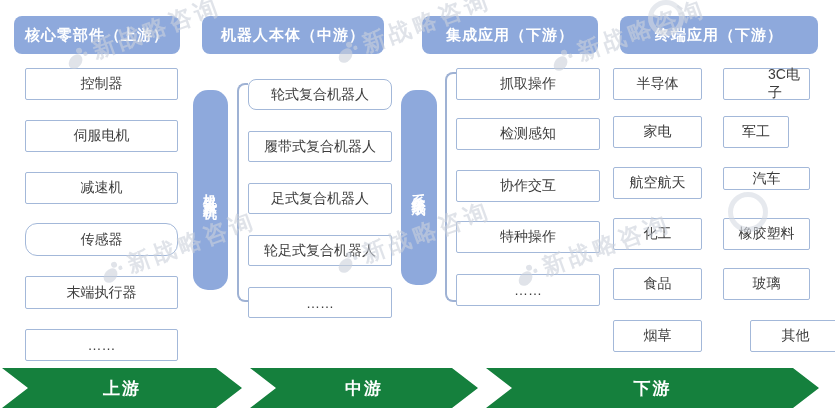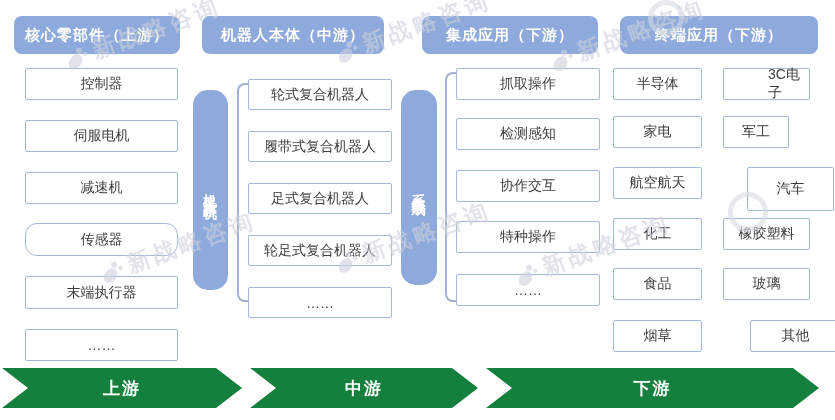--- a/index.html
+++ b/index.html
@@ -61,21 +61,21 @@
 
   <div class="box" style="left:25px;top:68px;width:153px;height:32px;">控制器</div>
   <div class="box" style="left:25px;top:120px;width:153px;height:32px;">伺服电机</div>
   <div class="box" style="left:25px;top:172px;width:153px;height:32px;">减速机</div>
   <div class="box" style="left:25px;top:223px;width:153px;height:33px;border-radius:12px;">传感器</div>
   <div class="box" style="left:25px;top:276px;width:153px;height:33px;">末端执行器</div>
   <div class="box" style="left:25px;top:329px;width:153px;height:32px;">……</div>
 
   <div class="pill" style="left:193px;top:90px;width:35px;height:200px;">机器人整机</div>
   <div class="bracket" style="left:237px;top:83px;width:11px;height:219px;"></div>
-  <div class="box" style="left:248px;top:79px;width:144px;height:31px;">轮式复合机器人</div>
+  <div class="box" style="left:248px;top:79px;width:144px;height:31px;border-radius:8px;">轮式复合机器人</div>
   <div class="box" style="left:248px;top:131px;width:144px;height:31px;">履带式复合机器人</div>
   <div class="box" style="left:248px;top:183px;width:144px;height:31px;">足式复合机器人</div>
   <div class="box" style="left:248px;top:235px;width:144px;height:31px;">轮足式复合机器人</div>
   <div class="box" style="left:248px;top:287px;width:144px;height:31px;">……</div>
 
   <div class="pill" style="left:401px;top:90px;width:36px;height:195px;">系统集成</div>
   <div class="bracket" style="left:445px;top:72px;width:11px;height:230px;"></div>
   <div class="box" style="left:456px;top:68px;width:144px;height:32px;">抓取操作</div>
   <div class="box" style="left:456px;top:118px;width:144px;height:32px;">检测感知</div>
   <div class="box" style="left:456px;top:170px;width:144px;height:32px;">协作交互</div>
@@ -84,21 +84,21 @@
 
   <div class="box" style="left:613px;top:68px;width:89px;height:32px;">半导体</div>
   <div class="box" style="left:613px;top:116px;width:89px;height:32px;">家电</div>
   <div class="box" style="left:613px;top:167px;width:89px;height:32px;">航空航天</div>
   <div class="box" style="left:613px;top:218px;width:89px;height:32px;">化工</div>
   <div class="box" style="left:613px;top:268px;width:89px;height:32px;">食品</div>
   <div class="box" style="left:613px;top:320px;width:89px;height:32px;">烟草</div>
 
   <div class="box" style="left:723px;top:68px;width:87px;height:32px;padding-left:44px;">3C电子</div>
   <div class="box" style="left:723px;top:116px;width:66px;height:32px;">军工</div>
-  <div class="box" style="left:747px;top:167px;width:87px;height:44px;">汽车</div>
+  <div class="box" style="left:723px;top:167px;width:87px;height:23px;">汽车</div>
   <div class="box" style="left:723px;top:268px;width:87px;height:32px;">玻璃</div>
   <div class="box" style="left:723px;top:218px;width:87px;height:32px;">橡胶塑料</div>
   <div class="box" style="left:750px;top:320px;width:91px;height:32px;">其他</div>
 
   <div class="arrow" style="left:2px;width:240px;">上游</div>
   <div class="arrow" style="left:250px;width:228px;">中游</div>
   <div class="arrow" style="left:486px;width:333px;">下游</div>
 
   <div class="wm" style="left:60px;top:18px;">
     <svg width="24" height="24" viewBox="0 0 24 24">

